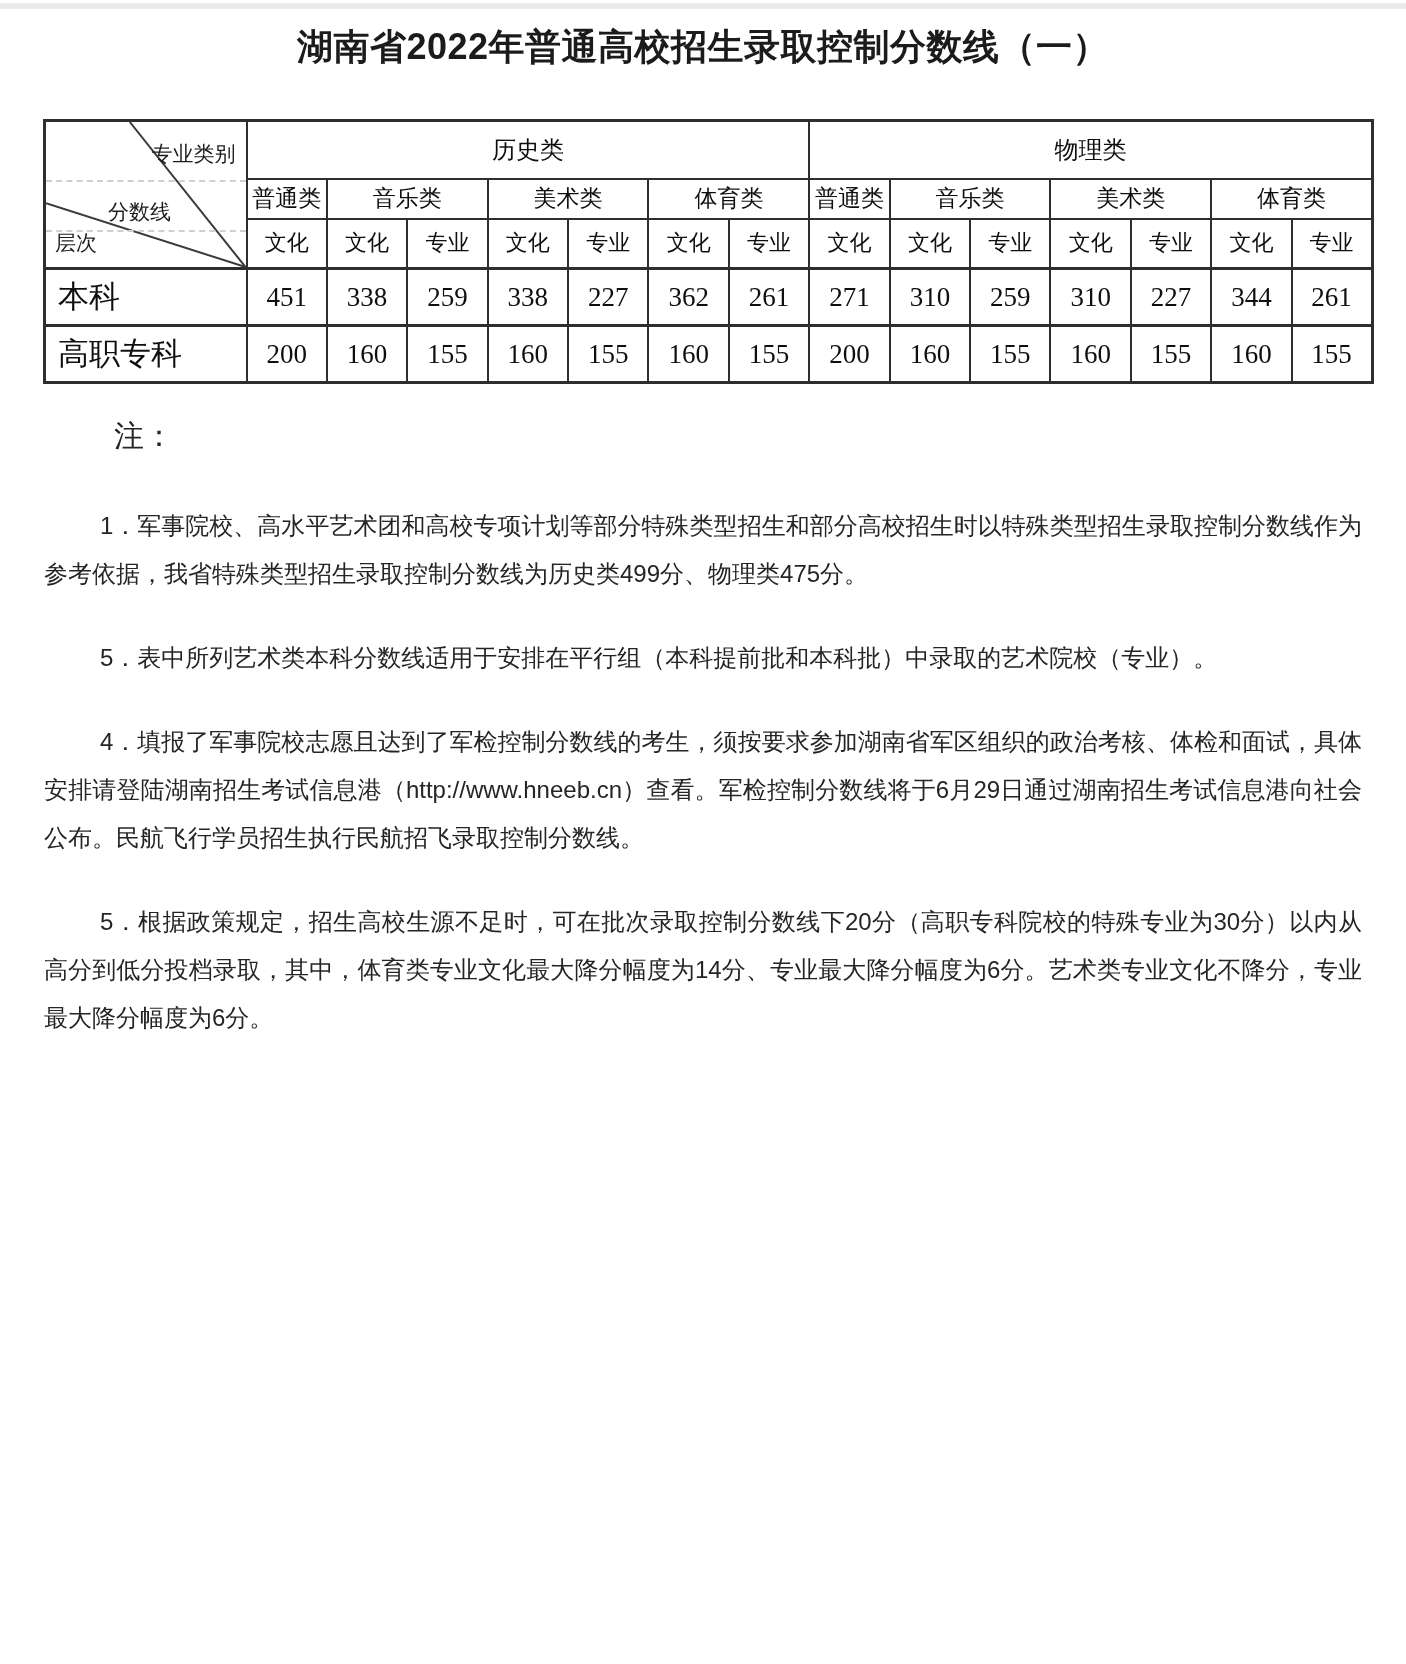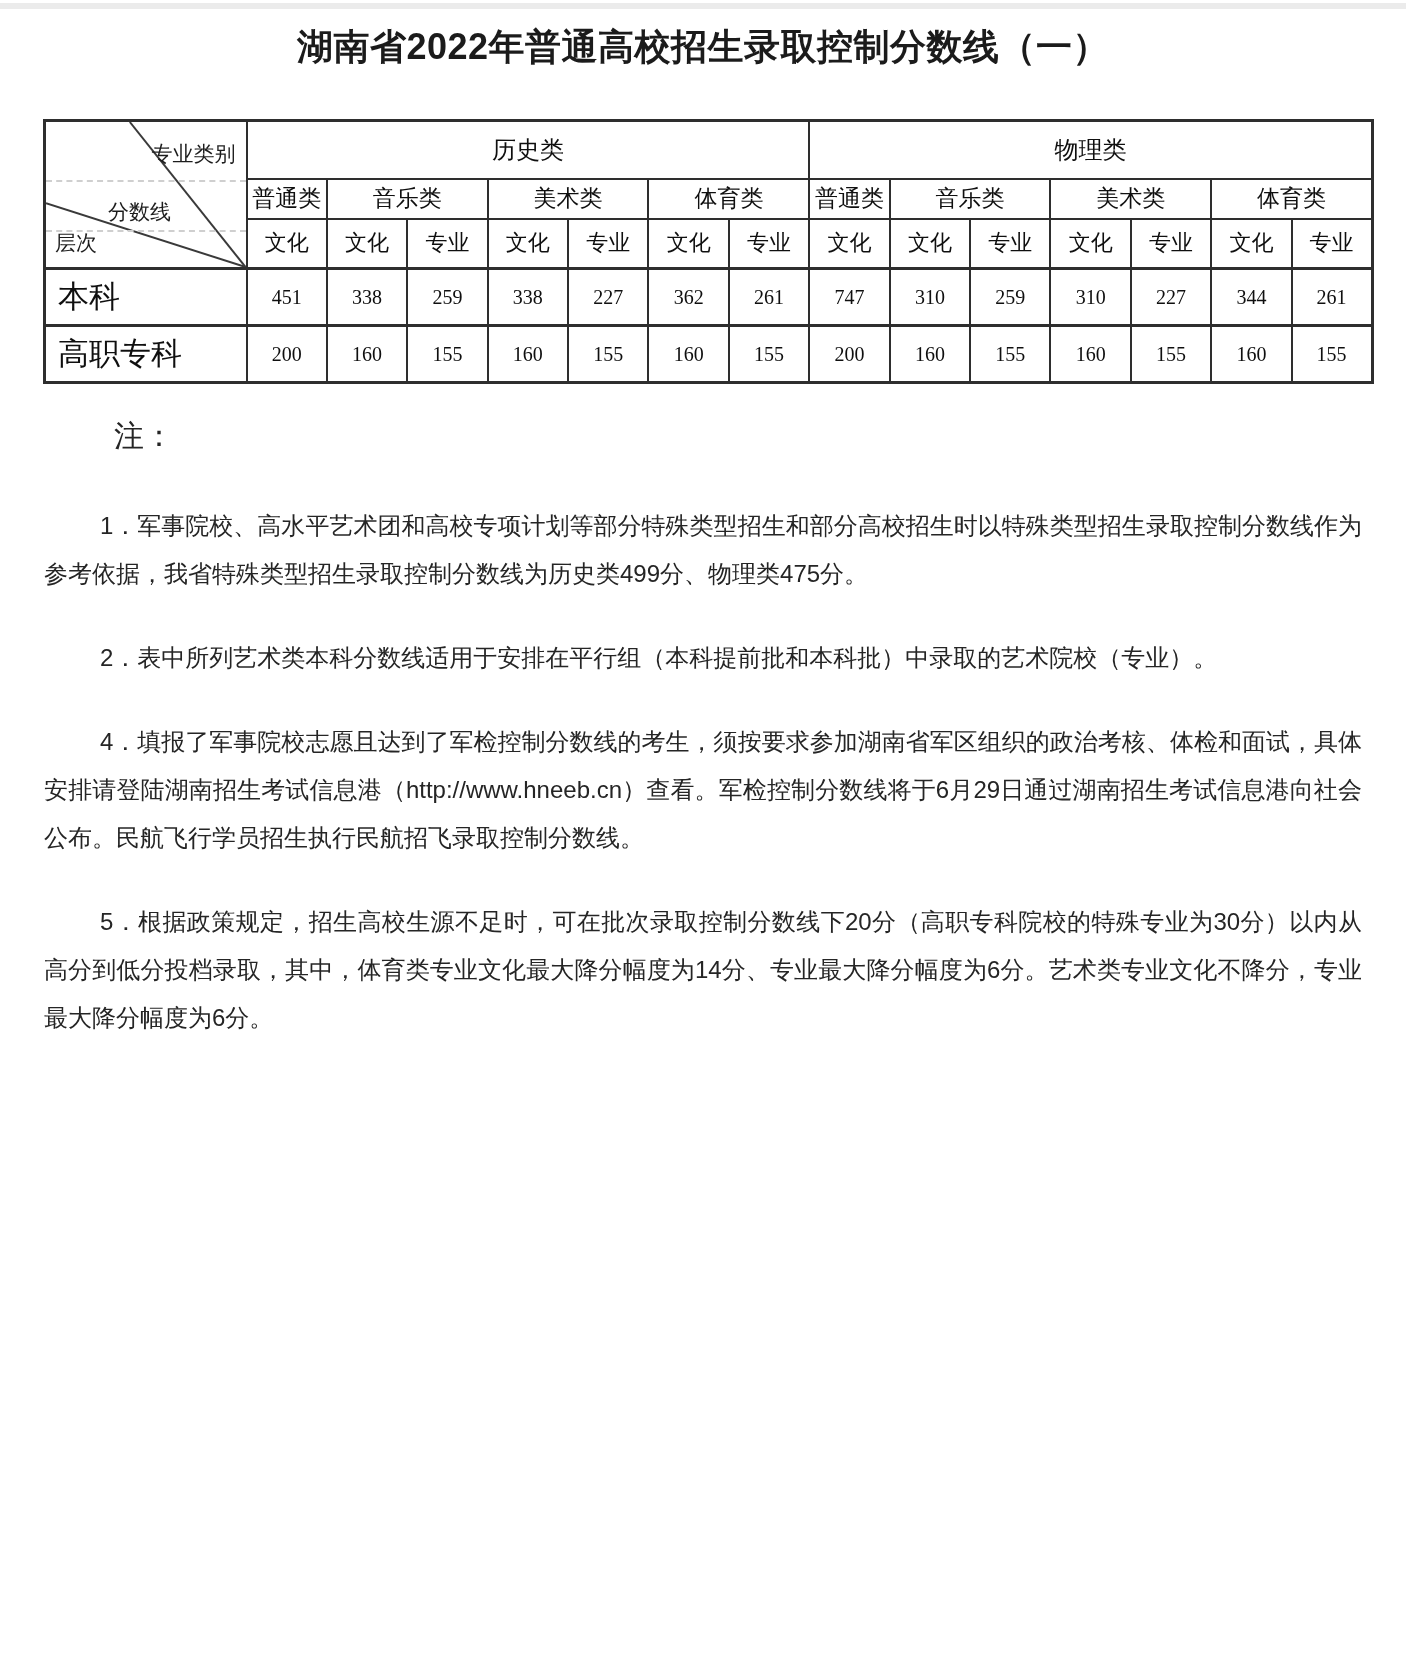--- a/index.html
+++ b/index.html
@@ -28,21 +28,21 @@
   }
   .score-table tr.r1 { height: 58px; }
   .score-table tr.r2 { height: 40px; }
   .score-table tr.r3 { height: 50px; }
   .score-table tr.datarow { height: 57px; }
   .score-table tr.datarow td { border-top-width: 3px; }
   .score-table { border: 3px solid #2e2e2e; }
   .group-h   { font-size: 24px; }
   .subgroup-h{ font-size: 23px; }
   .col-h     { font-size: 22px; }
-  .score     { font-size: 20px; }
+  .score     { font-size: 27px; }
   .row-label { text-align: left !important; padding-left: 12px !important; font-size: 31px; }
   
   .corner { position: relative; }
   .corner svg.diag { position: absolute; left: 0; top: 0; width: 100%; height: 100%; display: block; }
   .corner svg.diag line { stroke: #3a3a3a; stroke-width: 2; vector-effect: non-scaling-stroke; }
   .corner .dash { position: absolute; left: 0; right: 0; height: 0; border-top: 2px dashed #cfcfcf; }
   .corner .dash1 { top: 58px; }
   .corner .dash2 { top: 108px; }
   .corner span { position: absolute; font-size: 21px; white-space: nowrap; color: #1c1c1c; }
   .corner .c-top { top: 18px; right: 10px; }
@@ -131,21 +131,21 @@
     </tr>
     <tr class="datarow">
       <td class="row-label">本科</td>
       <td class="score">451</td>
       <td class="score">338</td>
       <td class="score">259</td>
       <td class="score">338</td>
       <td class="score">227</td>
       <td class="score">362</td>
       <td class="score">261</td>
-      <td class="score">747</td>
+      <td class="score">271</td>
       <td class="score">310</td>
       <td class="score">259</td>
       <td class="score">310</td>
       <td class="score">227</td>
       <td class="score">344</td>
       <td class="score">261</td>
     </tr>
     <tr class="datarow">
       <td class="row-label">高职专科</td>
       <td class="score">200</td>
@@ -162,18 +162,18 @@
       <td class="score">155</td>
       <td class="score">160</td>
       <td class="score">155</td>
     </tr>
   </tbody>
     </table>
 
   <div class="notes">
     <p class="note-heading">注：</p>
     <p class="note">1．军事院校、高水平艺术团和高校专项计划等部分特殊类型招生和部分高校招生时以特殊类型招生录取控制分数线作为参考依据，我省特殊类型招生录取控制分数线为历史类499分、物理类475分。</p>
-    <p class="note">2．表中所列艺术类本科分数线适用于安排在平行组（本科提前批和本科批）中录取的艺术院校（专业）。</p>
+    <p class="note">5．表中所列艺术类本科分数线适用于安排在平行组（本科提前批和本科批）中录取的艺术院校（专业）。</p>
     <p class="note">4．填报了军事院校志愿且达到了军检控制分数线的考生，须按要求参加湖南省军区组织的政治考核、体检和面试，具体安排请登陆湖南招生考试信息港（http://www.hneeb.cn）查看。军检控制分数线将于6月29日通过湖南招生考试信息港向社会公布。民航飞行学员招生执行民航招飞录取控制分数线。</p>
     <p class="note">5．根据政策规定，招生高校生源不足时，可在批次录取控制分数线下20分（高职专科院校的特殊专业为30分）以内从高分到低分投档录取，其中，体育类专业文化最大降分幅度为14分、专业最大降分幅度为6分。艺术类专业文化不降分，专业最大降分幅度为6分。</p>
   </div>
 
 </div>
 
 </body></html>

